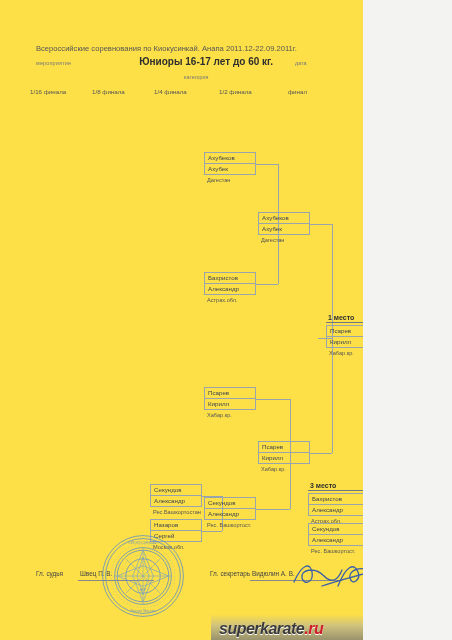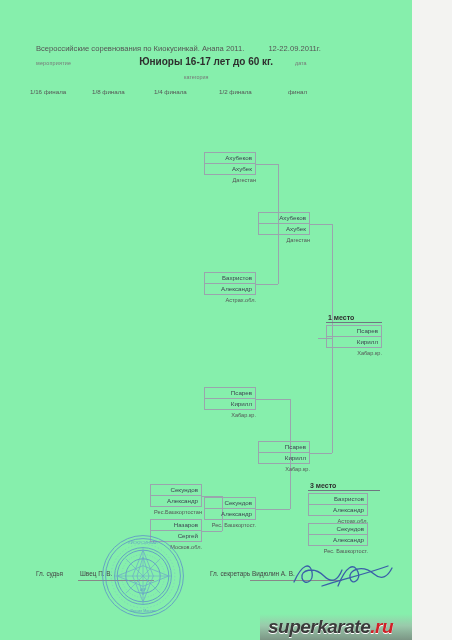--- a/index.html
+++ b/index.html
@@ -2,27 +2,26 @@
 <html><head>
 <meta charset="utf-8">
 <style>
   html, body {
     margin: 0;
     padding: 0;
     background: #f3f3f1;
   }
   #page {
     position: relative;
-    width: 412px;
+    width: 363px;
     height: 640px;
-    background: #86efac;
+    background: #fde047;
     overflow: hidden;
     font-family: "Liberation Sans", sans-serif;
     color: #3b3b3b;
-    text-align: right;
   }
 
   
   #header {
     position: absolute;
     left: 36px;
     top: 44px;
     width: 390px;
   }
   .hdr-row1 {
@@ -30,21 +29,21 @@
     align-items: baseline;
   }
   .event-name {
     font-size: 7.6px;
     color: #555;
     white-space: nowrap;
   }
   .event-date {
     font-size: 7.6px;
     color: #555;
-    margin-left: 24px;
+    margin-left: 0;
     white-space: nowrap;
   }
   .hdr-row2 {
     display: flex;
     align-items: baseline;
     margin-top: 3px;
   }
   .lbl-small {
     font-size: 5.4px;
     color: #777;
@@ -184,21 +183,21 @@
     right: 0px;
     bottom: 0px;
     width: 152px;
     height: 30px;
     overflow: hidden;
   }
   .wm-text {
     position: absolute;
     left: 8px;
     bottom: 2px;
-    font-size: 19px;
+    font-size: 16px;
     font-weight: bold;
     font-style: italic;
     letter-spacing: -0.5px;
     color: #3a3a3a;
     text-shadow: 0 1px 0 #fff;
   }
   .wm-text .dotru { color: #cf2027; }
   .wm-bg {
     position: absolute;
     left: 0; bottom: 0;

